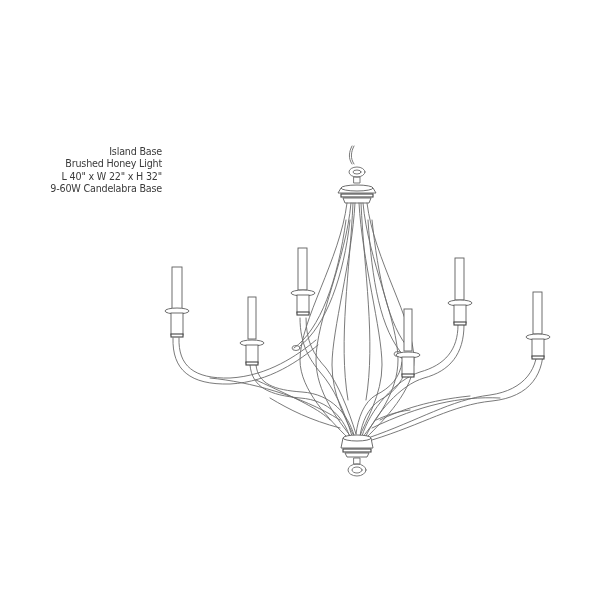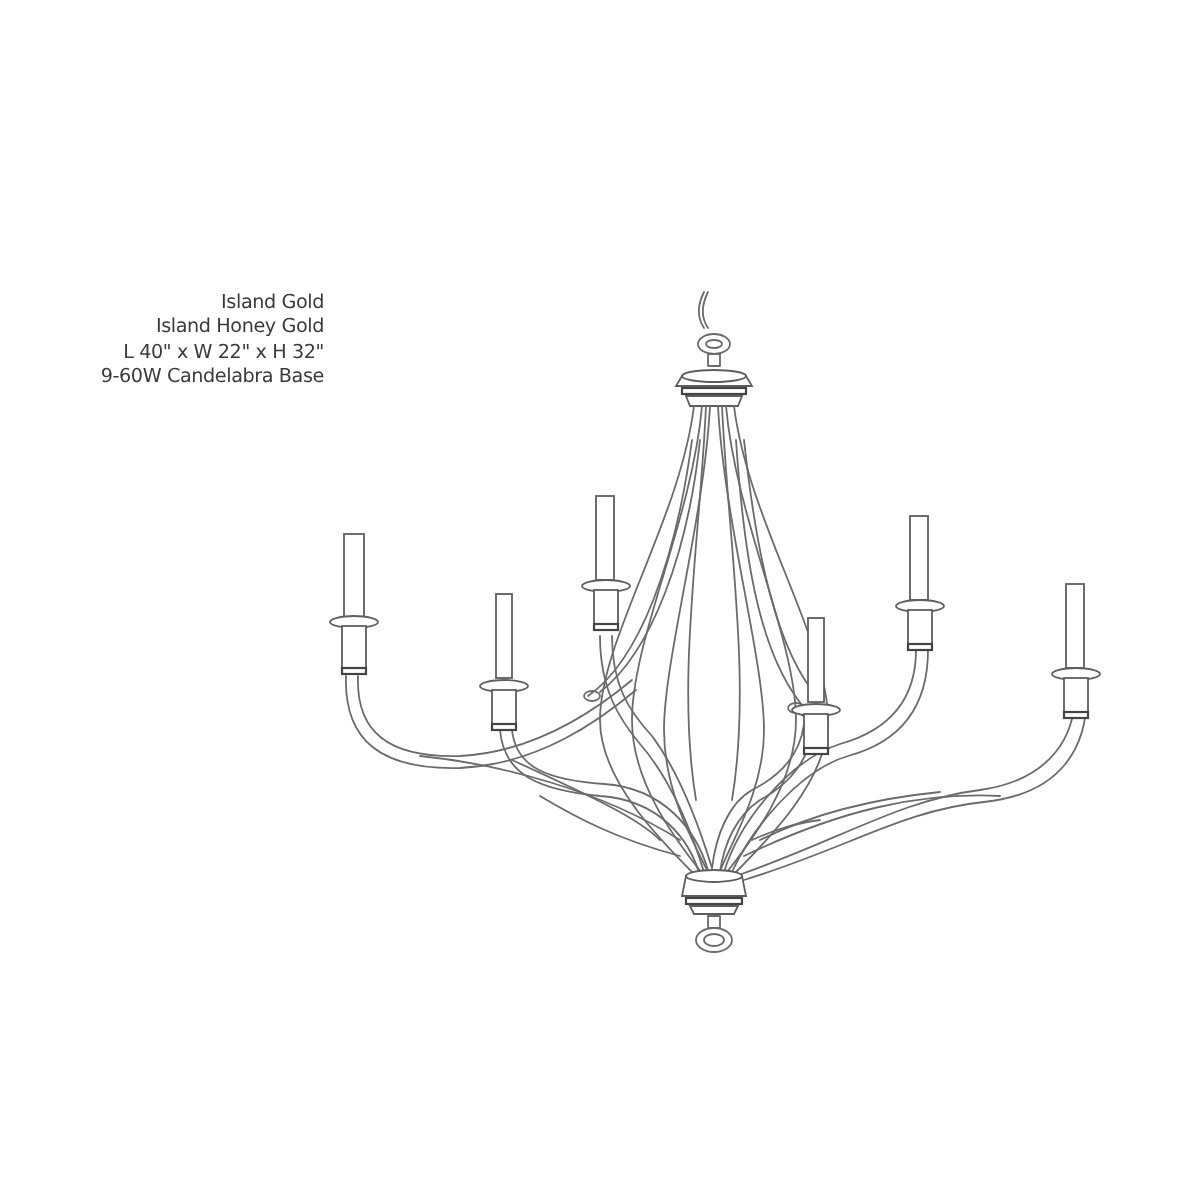--- a/index.html
+++ b/index.html
@@ -12,22 +12,22 @@
     .drawing { position: absolute; left: 0; top: 0; width: 600px; height: 600px; }
     .drawing svg { width: 600px; height: 600px; display: block; }
     .st { fill: none; stroke: #6b6b6b; stroke-width: 0.9; stroke-linecap: round; stroke-linejoin: round; }
     .st2 { fill: #ffffff; stroke: #5e5e5e; stroke-width: 0.9; }
     .band { fill: #ffffff; stroke: #444; stroke-width: 1.1; }
   </style>
 </head>
 <body>
 
 <div class="spec-block">
-  <div class="line">Island Gold</div>
-  <div class="line">Island Honey Gold</div>
+  <div class="line">Island Base</div>
+  <div class="line">Brushed Honey Light</div>
   <div class="line">L 40" x W 22" x H 32"</div>
   <div class="line">9-60W Candelabra Base</div>
 </div>
 
 <div class="drawing">
   <svg viewBox="0 0 600 600" xmlns="http://www.w3.org/2000/svg">
 
     <g>
       <path class="st" d="M352 146 C349 152,348 158,352 164"></path>
       <path class="st" d="M354 146 C351 152,350 158,354 164"></path>

